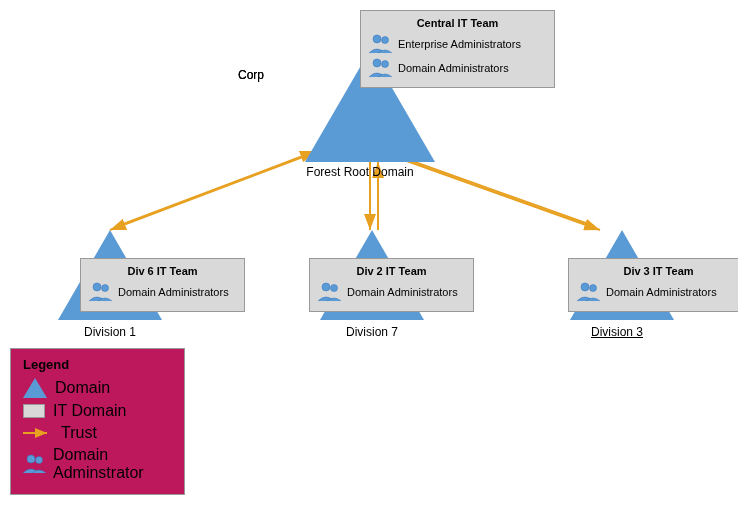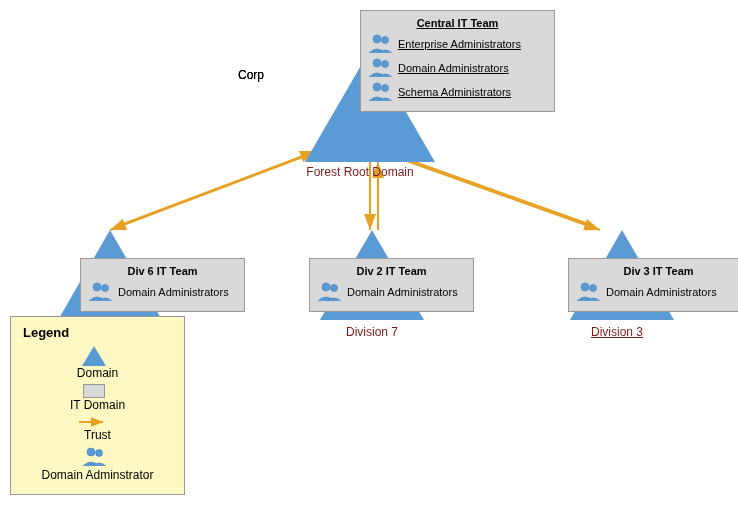--- a/index.html
+++ b/index.html
@@ -39,21 +39,21 @@
       border-left-width: 52px;
       border-right-width: 52px;
       border-bottom-width: 90px;
     }
 
     
     .domain-label {
       position: absolute;
       text-align: center;
       font-size: 12px;
-      color: #7f1d1d;
+      color: #000000;
     }
 
     
     .it-box {
       position: absolute;
       background: #d9d9d9;
       border: 1px solid #999;
       padding: 6px 8px;
       font-size: 11px;
     }
@@ -93,36 +93,35 @@
       pointer-events: none;
     }
 
     
     .legend {
       position: absolute;
       bottom: 10px;
       left: 10px;
       border: 1px solid #999;
       padding: 8px 12px;
-      background: #fef9c3;
+      background: #be185d;
       width: 175px;
     }
 
     .legend-title {
       font-weight: bold;
       margin-bottom: 6px;
       font-size: 13px;
     }
 
     .legend-row {
       display: flex;
       align-items: center;
       margin: 4px 0;
-      font-size: 12px;
-      flex-direction: column;
+      font-size: 16px;
     }
 
     .legend-triangle {
       width: 0;
       height: 0;
       border-left: 12px solid transparent;
       border-right: 12px solid transparent;
       border-bottom: 20px solid #5b9bd5;
       margin-right: 8px;
       flex-shrink: 0;
@@ -176,21 +175,21 @@
 
     <line x1="594" y1="226" x2="384" y2="151" stroke="#e8a020" stroke-width="2" marker-end="url(#arrowhead-orange)"></line>
   </svg>
 
   <div class="corp-label" style="left: 238px; top: 68px;">Corp</div>
 
   <div class="triangle triangle-large" style="left: 305px; top: 50px;"></div>
 
   <div class="domain-label" style="left: 300px; top: 165px; width: 120px;">Forest Root Domain</div>
 
-  <div class="it-box" style="left: 360px; top: 10px; width: 195px; text-decoration: underline;">
+  <div class="it-box" style="left: 360px; top: 10px; width: 195px;">
     <div class="it-box-title">Central IT Team</div>
     <div class="it-box-row">
       <span class="user-icon">
         <svg viewBox="0 0 24 22" xmlns="http://www.w3.org/2000/svg">
           <circle cx="8" cy="6" r="4" fill="#5b9bd5" stroke="#2f6fbd" stroke-width="0.5"></circle>
           <path d="M0 20 Q8 12 16 20" fill="#5b9bd5" stroke="#2f6fbd" stroke-width="0.5"></path>
           <circle cx="16" cy="7" r="3.5" fill="#5b9bd5" stroke="#2f6fbd" stroke-width="0.5"></circle>
           <path d="M9 20 Q16 14 23 20" fill="#5b9bd5" stroke="#2f6fbd" stroke-width="0.5"></path>
         </svg>
       </span>
@@ -199,31 +198,20 @@
     <div class="it-box-row">
       <span class="user-icon">
         <svg viewBox="0 0 24 22" xmlns="http://www.w3.org/2000/svg">
           <circle cx="8" cy="6" r="4" fill="#5b9bd5" stroke="#2f6fbd" stroke-width="0.5"></circle>
           <path d="M0 20 Q8 12 16 20" fill="#5b9bd5" stroke="#2f6fbd" stroke-width="0.5"></path>
           <circle cx="16" cy="7" r="3.5" fill="#5b9bd5" stroke="#2f6fbd" stroke-width="0.5"></circle>
           <path d="M9 20 Q16 14 23 20" fill="#5b9bd5" stroke="#2f6fbd" stroke-width="0.5"></path>
         </svg>
       </span>
       <span>Domain Administrators</span>
-    </div>
-    <div class="it-box-row">
-      <span class="user-icon">
-        <svg viewBox="0 0 24 22" xmlns="http://www.w3.org/2000/svg">
-          <circle cx="8" cy="6" r="4" fill="#5b9bd5" stroke="#2f6fbd" stroke-width="0.5"></circle>
-          <path d="M0 20 Q8 12 16 20" fill="#5b9bd5" stroke="#2f6fbd" stroke-width="0.5"></path>
-          <circle cx="16" cy="7" r="3.5" fill="#5b9bd5" stroke="#2f6fbd" stroke-width="0.5"></circle>
-          <path d="M9 20 Q16 14 23 20" fill="#5b9bd5" stroke="#2f6fbd" stroke-width="0.5"></path>
-        </svg>
-      </span>
-      <span>Schema Administrators</span>
     </div>
   </div>
 
   <div style="position:absolute; left:238px; top:68px; font-size:12px;">Corp</div>
 
   <div class="triangle triangle-medium" style="left: 58px; top: 230px;"></div>
 
   <div class="domain-label" style="left: 55px; top: 325px; width: 110px;">Division 1</div>
 
   <div class="it-box" style="left: 80px; top: 258px; width: 165px;">

